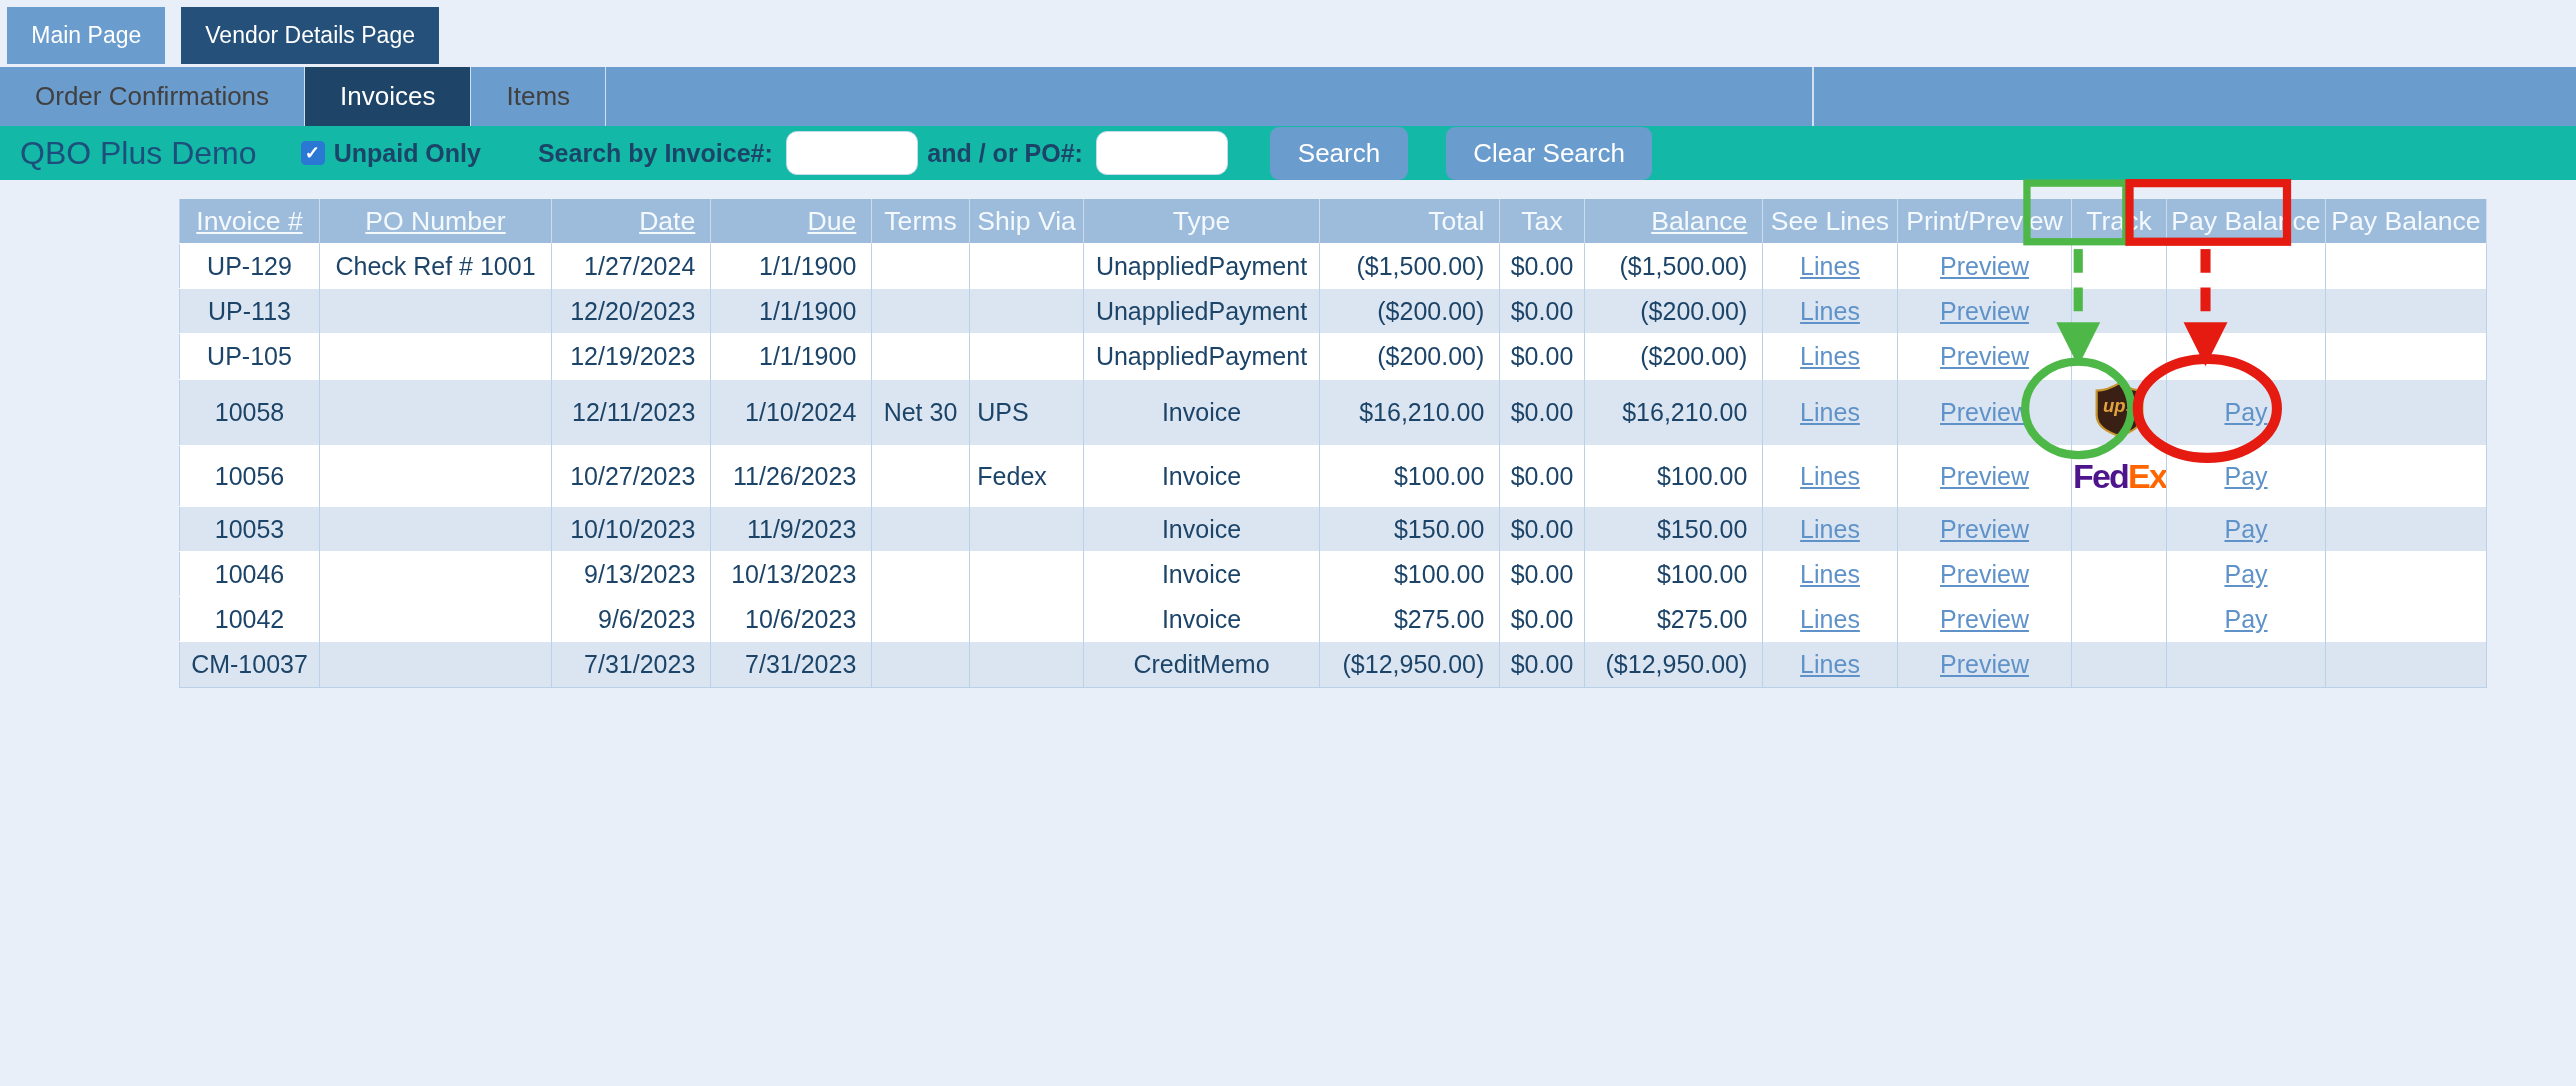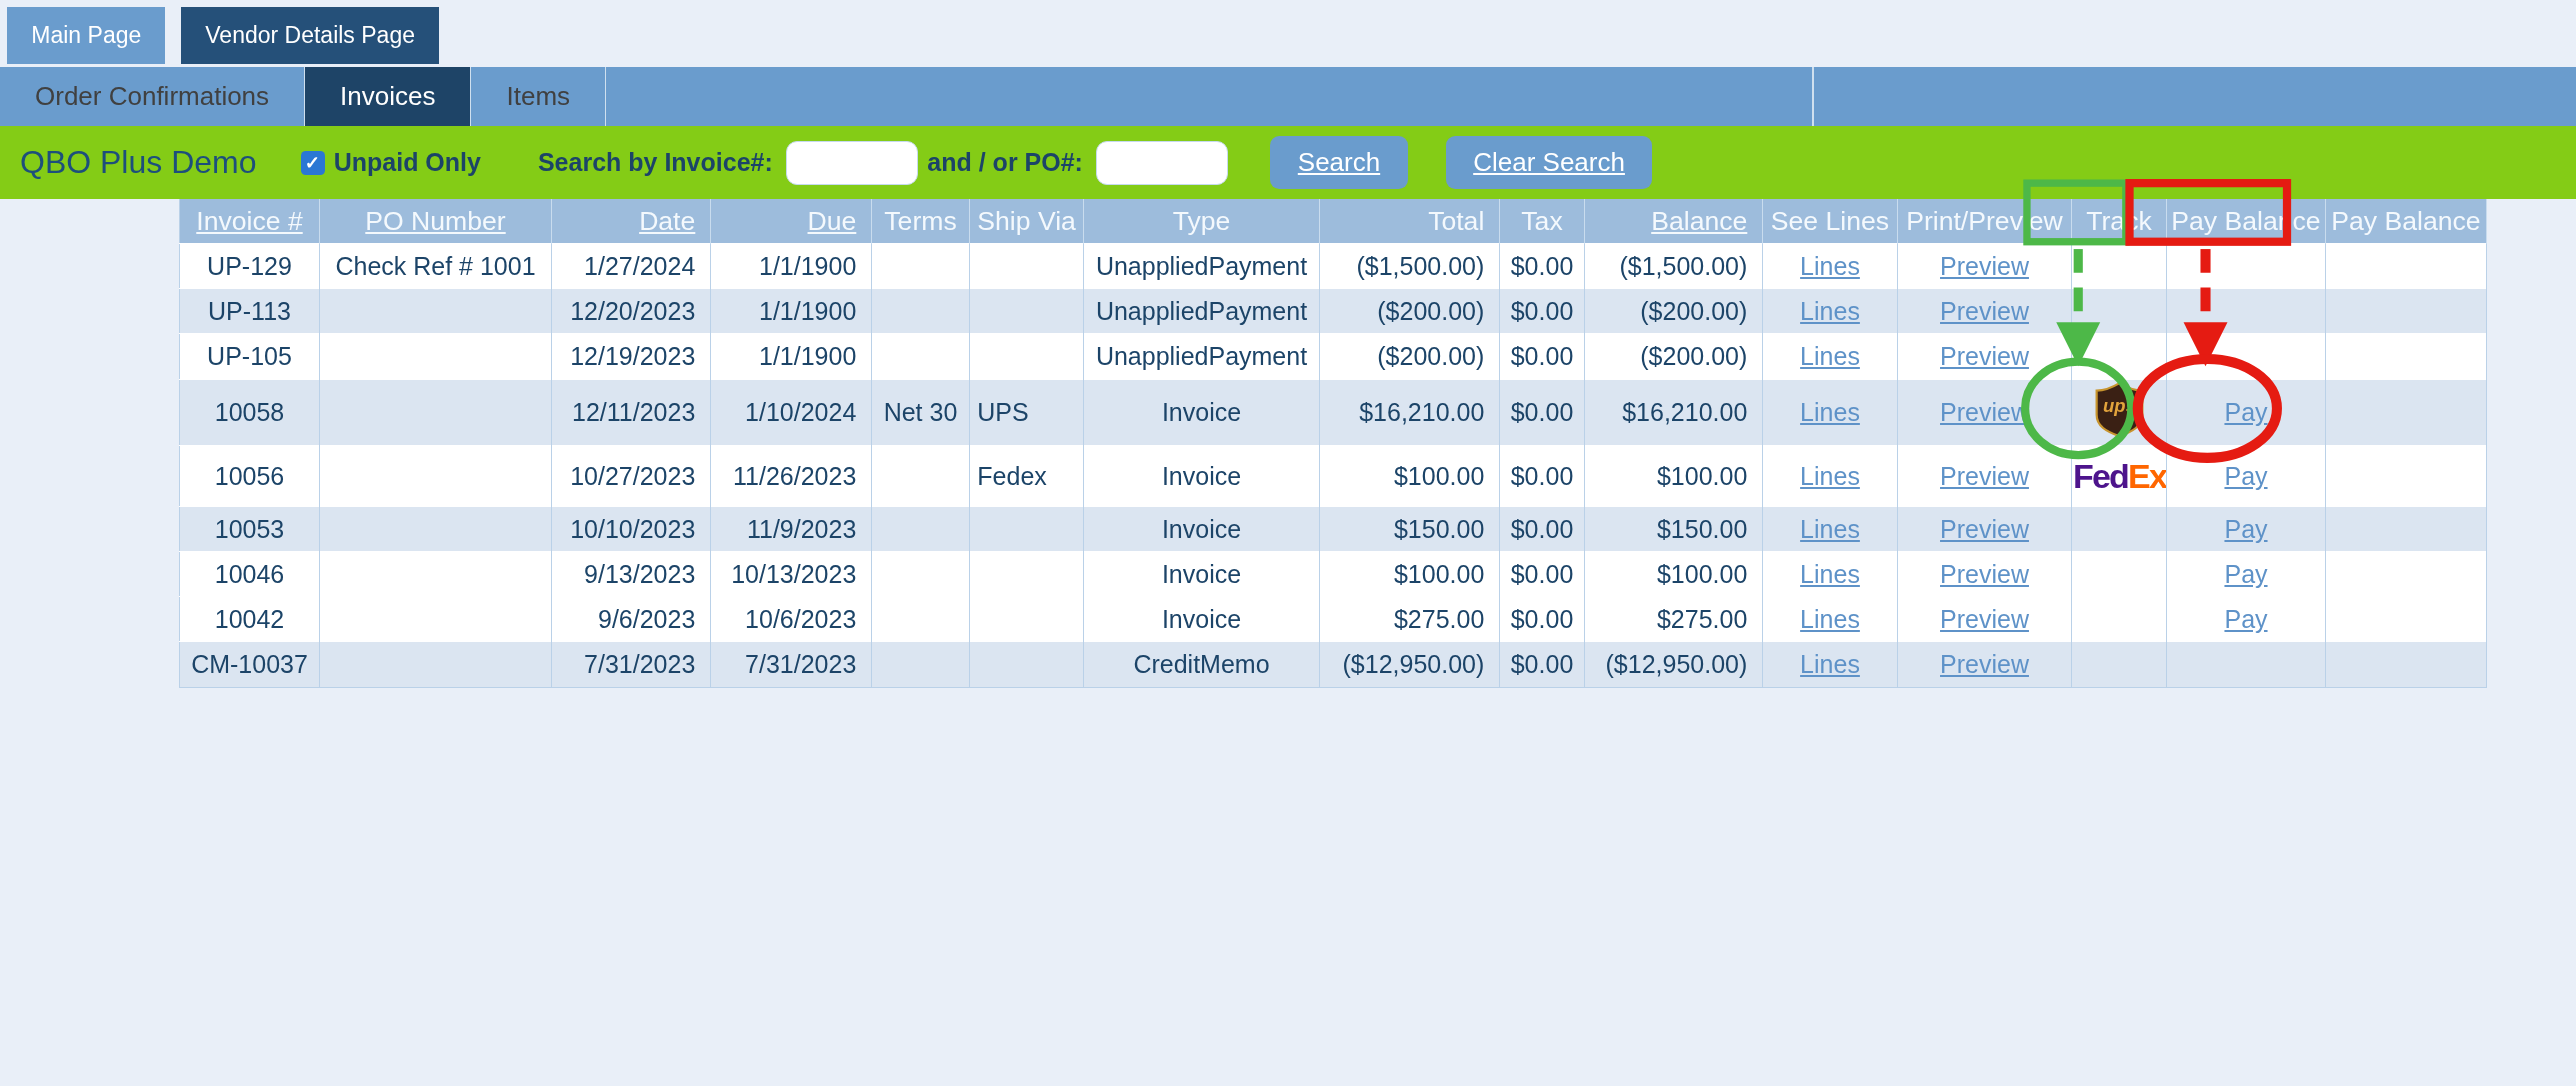--- a/index.html
+++ b/index.html
@@ -13,32 +13,32 @@
   .wtab.active{background:#255079;}
 
   
   #navbar{position:absolute;top:67px;left:0;width:2576px;height:59px;background:#6a9ccd;display:flex;}
   .ntab{height:59px;line-height:59px;padding:0 35px;font-size:26px;color:#404040;
     border-right:1.8px solid #cfe0ef;cursor:pointer;white-space:nowrap;}
   .ntab.active{background:#1e4467;color:#fff;}
   #nav-extra-divider{position:absolute;left:1812px;top:0;width:1.8px;height:59px;background:#cfe0ef;}
 
   
-  #toolbar{position:absolute;top:126px;left:0;width:2576px;height:73px;background:#84cc16;
+  #toolbar{position:absolute;top:126px;left:0;width:2576px;height:54px;background:#14b8a6;
     display:flex;align-items:center;}
   #page-title{font-size:32px;color:#1d4f7c;margin-left:20px;white-space:nowrap;}
   .cb{width:24px;height:24px;margin-left:44px;background:#2b77d4;border-radius:4.6px;
     display:flex;align-items:center;justify-content:center;cursor:pointer;}
   .cb::after{content:"✓";color:#fff;font-size:18.3px;font-weight:bold;}
   .tb-label{font-size:25px;font-weight:600;color:#1c4468;margin-left:9.2px;white-space:nowrap;}
   .tb-label.gap{margin-left:57px;}
   .tb-input{width:112px;height:42px;margin-left:13px;border:1.8px solid #c6daee;border-radius:11px;
     background:#fff;font-size:24px;color:#1c4468;padding:0 9.2px;outline:none;}
   .btn{height:53px;border:none;border-radius:9.2px;background:#6a9ccd;color:#fff;font-size:26px;
-    padding:0 27.5px;margin-left:42px;cursor:pointer;font-family:"Liberation Sans",sans-serif;text-decoration:underline;}
+    padding:0 27.5px;margin-left:42px;cursor:pointer;font-family:"Liberation Sans",sans-serif;}
   .btn.clear{margin-left:38px;}
 
   
   #table-wrap{position:absolute;top:199px;left:139px;margin-left:40px;}
   table{border-collapse:collapse;table-layout:fixed;width:2308px;
     border-left:1.8px solid #bad1e8;border-right:1.8px solid #bad1e8;border-bottom:1.8px solid #bad1e8;}
   th{height:42px;background:#9dbcdc;color:#f4f9fd;font-size:26.6px;font-weight:400;
     border-right:1.8px solid #c9dcee;white-space:nowrap;overflow:hidden;}
   th .sortable{text-decoration:underline;cursor:pointer;}
   td{font-size:25px;color:#1c4468;border-right:1.8px solid #bad1e8;border-top:1.8px solid #ffffff;

